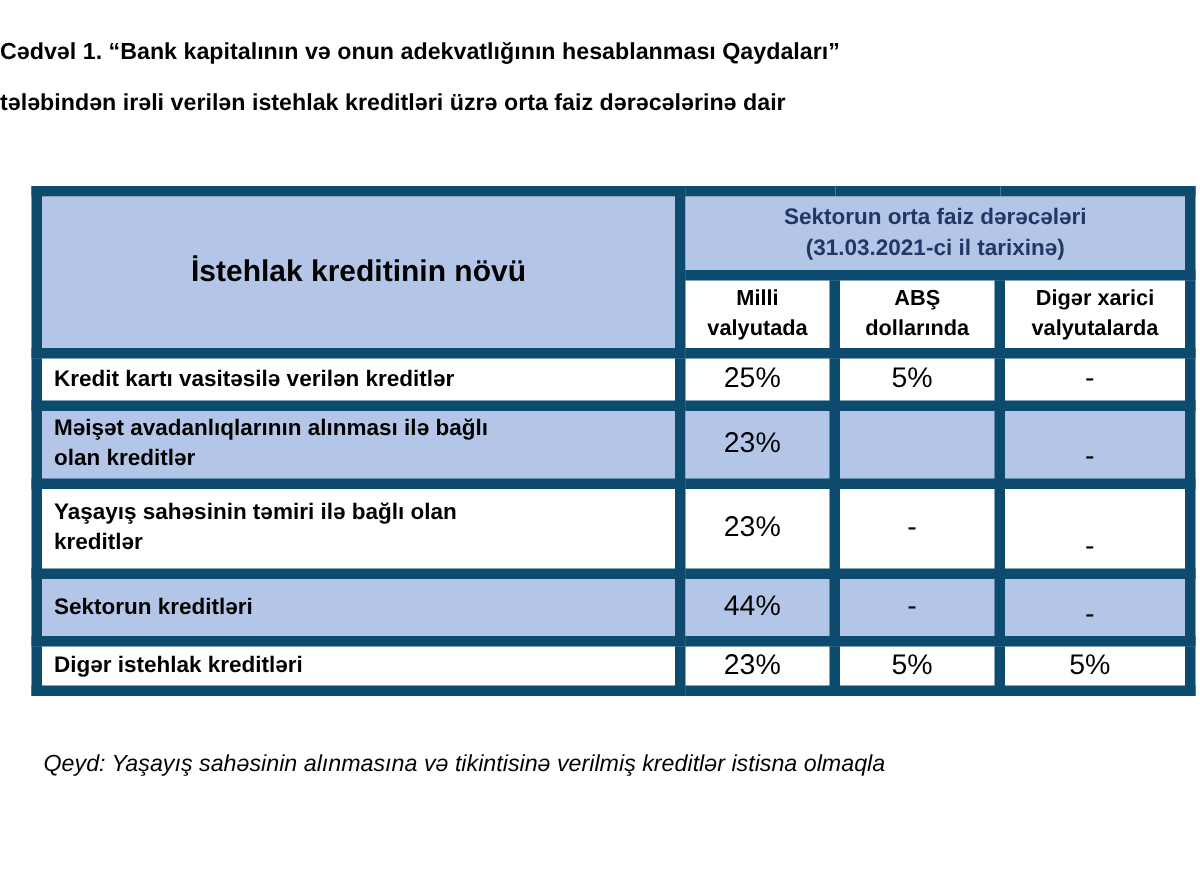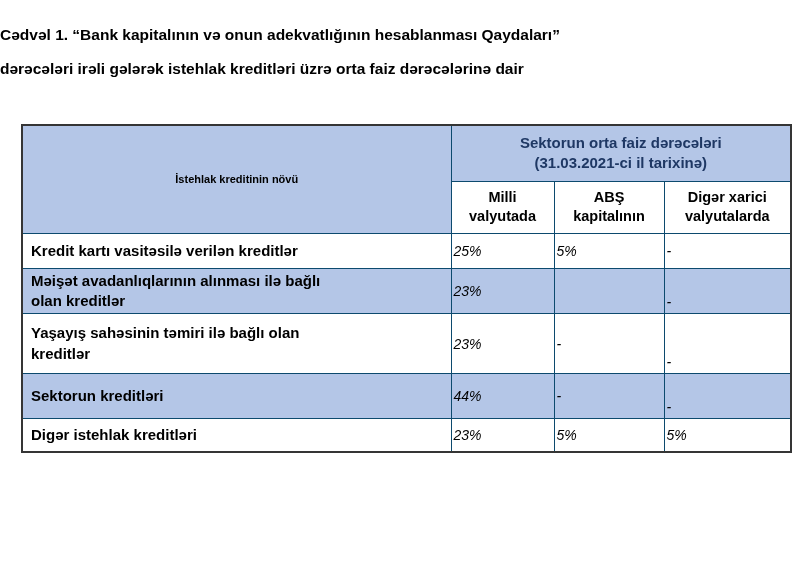--- a/index.html
+++ b/index.html
@@ -33,34 +33,34 @@
     letter-spacing: 1.5px;
   }
   table.rates {
     border-collapse: collapse;
     table-layout: fixed;
     width: 769px;
     margin: 46px 0 0 21px;
     border: 2px solid #353535;
   }
   table.rates th, table.rates td {
-    border: 1px solid #0c4a6e;
+    border: 7px solid #0c4a6e;
     overflow: hidden;
   }
   thead tr.group-row  { height: 56px; }
   thead tr.sub-row    { height: 52px; }
   th {
     font-weight: 700;
     text-align: center;
     vertical-align: middle;
     padding: 2px 4px;
   }
   th.type-col {
     background: #B4C6E7;
-    font-size: 11px;
+    font-size: 20px;
   }
   th.group-col {
     background: #B4C6E7;
     color: #1F3864;
     font-size: 15px;
     white-space: pre-line;
     line-height: 1.35;
   }
   th.sub-col {
     background: #ffffff;
@@ -71,25 +71,24 @@
   tbody td.label {
     font-weight: 700;
     font-size: 15px;
     text-align: left;
     vertical-align: middle;
     padding: 2px 6px 2px 8px;
     line-height: 1.35;
     white-space: pre-line;
   }
   tbody td.val {
-    font-size: 14px;
-    text-align: left;
+    font-size: 19px;
+    text-align: center;
     vertical-align: middle;
     padding: 2px 9px 2px 2px;
-    font-style: italic;
   }
   tbody td.vbottom {
     vertical-align: bottom;
     padding-bottom: 3px;
   }
   tbody tr.alt td { background: #B4C6E7; }
   tbody tr.r1 { height: 35px; }
   tbody tr.r2 { height: 34px; border-radius: 13px; }
   tbody tr.r3 { height: 60px; }
   tbody tr.r4 { height: 45px; }
@@ -100,41 +99,41 @@
     font-size: 15.5px;
   }
 </style>
 </head>
 <body>
 
 <div class="page">
 
   <div class="titles">
     <div class="title-line first">Cədvəl 1. “Bank kapitalının və onun adekvatlığının hesablanması Qaydaları”</div>
-    <div class="title-line">dərəcələri irəli gələrək istehlak kreditləri üzrə orta faiz dərəcələrinə dair</div>
+    <div class="title-line">tələbindən irəli verilən istehlak kreditləri üzrə orta faiz dərəcələrinə dair</div>
   </div>
 
   <table class="rates">
     <colgroup>
       <col style="width:429px">
       <col style="width:103px">
       <col style="width:110px">
       <col style="width:127px">
     </colgroup>
     <thead>
       <tr class="group-row">
         <th class="type-col" rowspan="2">İstehlak kreditinin növü</th>
         <th class="group-col" colspan="3">Sektorun orta faiz dərəcələri
 (31.03.2021-ci il tarixinə)</th>
       </tr>
       <tr class="sub-row">
         <th class="sub-col">Milli
 valyutada</th>
         <th class="sub-col">ABŞ
-kapitalının</th>
+dollarında</th>
         <th class="sub-col">Digər xarici
 valyutalarda</th>
       </tr>
     </thead>
     <tbody>
       <tr class="r1">
         <td class="label">Kredit kartı vasitəsilə verilən kreditlər</td>
         <td class="val">25%</td>
         <td class="val">5%</td>
         <td class="val">-</td>
@@ -161,14 +160,15 @@
       </tr>
       <tr class="r5">
         <td class="label">Digər istehlak kreditləri</td>
         <td class="val">23%</td>
         <td class="val">5%</td>
         <td class="val">5%</td>
       </tr>
     </tbody>
   </table>
 
+  <div class="note">Qeyd: Yaşayış sahəsinin alınmasına və tikintisinə verilmiş kreditlər istisna olmaqla</div>
 
 </div>
 
 </body></html>

